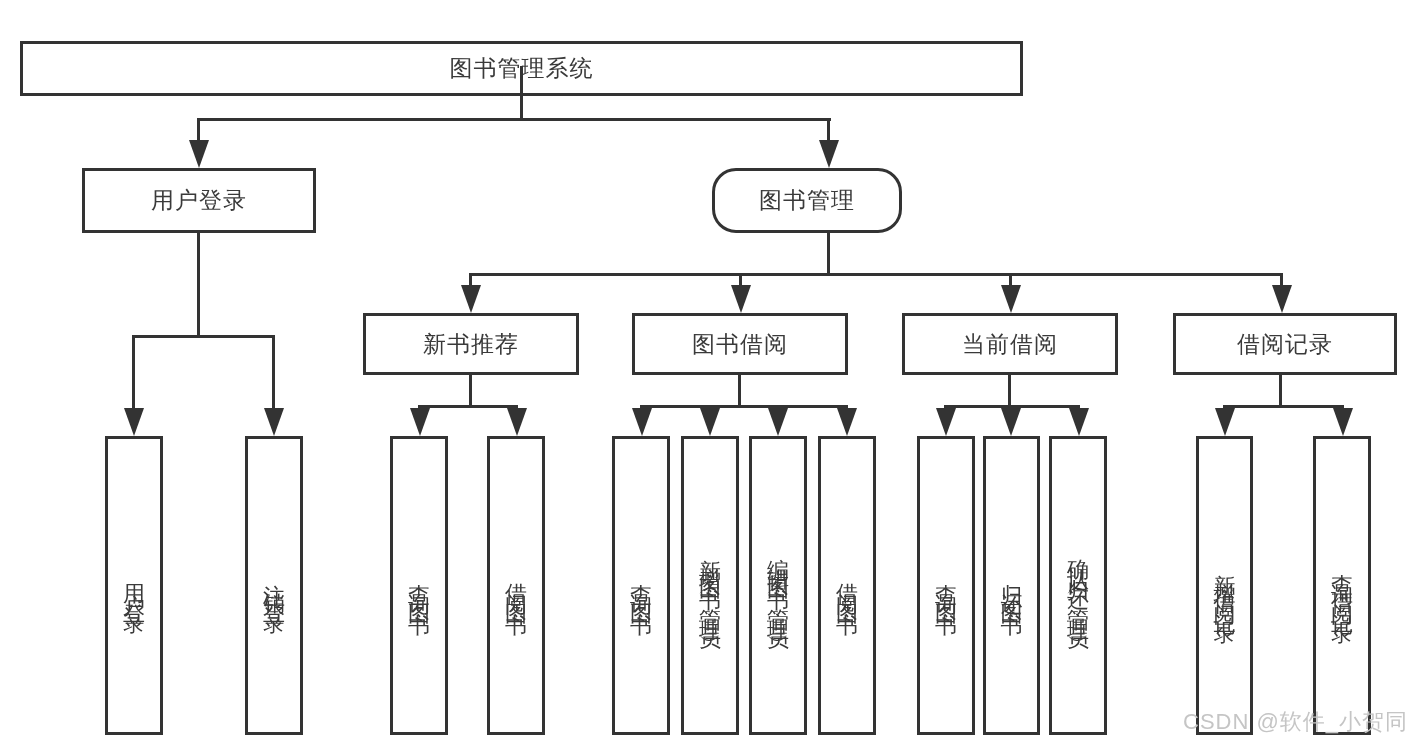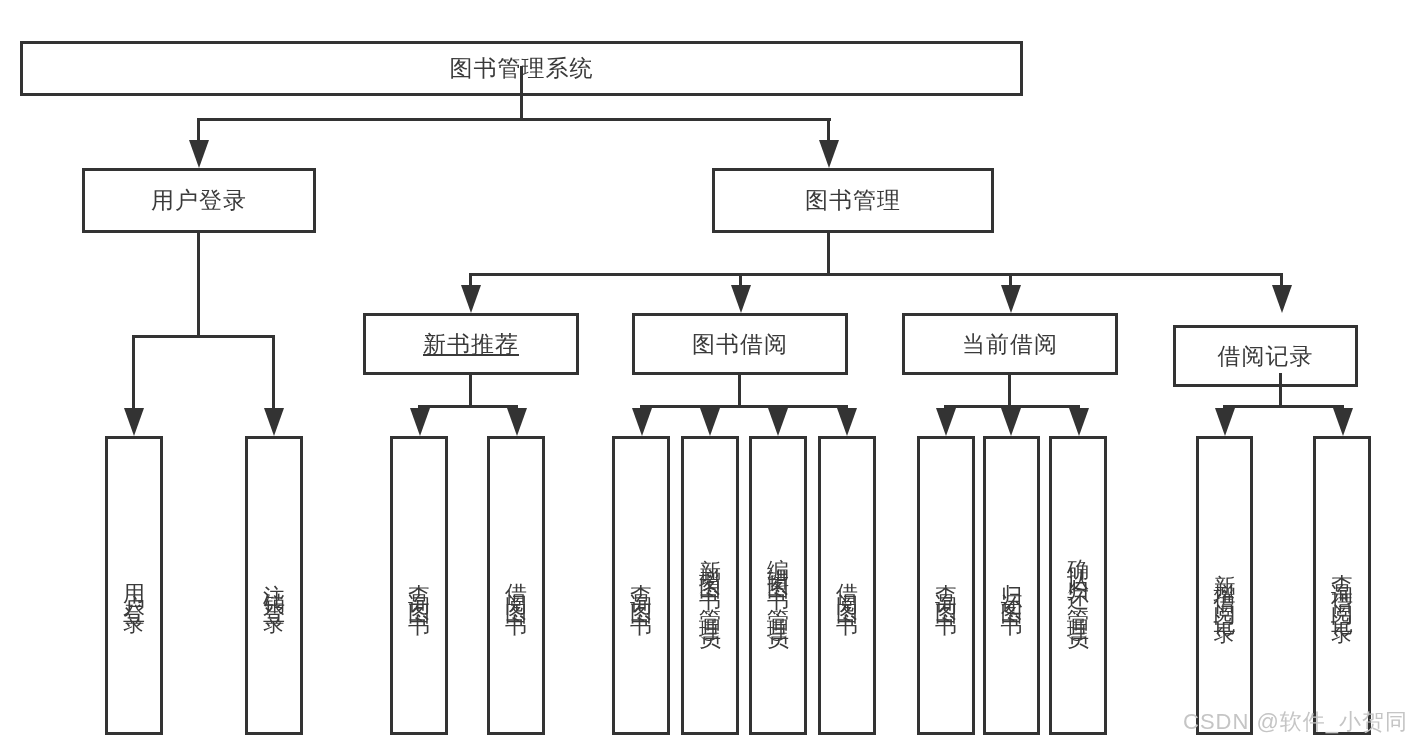--- a/index.html
+++ b/index.html
@@ -69,21 +69,21 @@
   <div class="vline" style="left:520px;top:66px;height:54px;"></div>
   <div class="hline" style="left:197px;top:118px;width:634px;"></div>
   <div class="vline" style="left:197px;top:120px;height:22px;"></div>
   <div class="arrow" style="left:189px;top:140px;"></div>
   <div class="vline" style="left:827px;top:120px;height:22px;"></div>
   <div class="arrow" style="left:819px;top:140px;"></div>
 
   <div class="box" style="left:82px;top:168px;width:234px;height:65px;">
     <span>用户登录</span>
   </div>
-  <div class="box" style="left:712px;top:168px;width:282px;height:65px;">
+  <div class="box" style="left:712px;top:168px;width:190px;height:65px;border-radius:24px;">
     <span>图书管理</span>
   </div>
 
   <div class="vline" style="left:197px;top:231px;height:107px;"></div>
   <div class="hline" style="left:132px;top:335px;width:143px;"></div>
   <div class="vline" style="left:132px;top:337px;height:73px;"></div>
   <div class="arrow" style="left:124px;top:408px;"></div>
   <div class="vline" style="left:272px;top:337px;height:73px;"></div>
   <div class="arrow" style="left:264px;top:408px;"></div>
 
@@ -91,30 +91,30 @@
   <div class="hline" style="left:469px;top:273px;width:814px;"></div>
   <div class="vline" style="left:469px;top:275px;height:12px;"></div>
   <div class="arrow" style="left:461px;top:285px;"></div>
   <div class="vline" style="left:739px;top:275px;height:12px;"></div>
   <div class="arrow" style="left:731px;top:285px;"></div>
   <div class="vline" style="left:1009px;top:275px;height:12px;"></div>
   <div class="arrow" style="left:1001px;top:285px;"></div>
   <div class="vline" style="left:1280px;top:275px;height:12px;"></div>
   <div class="arrow" style="left:1272px;top:285px;"></div>
 
-  <div class="box" style="left:363px;top:313px;width:216px;height:62px;text-decoration:underline;">
+  <div class="box" style="left:363px;top:313px;width:216px;height:62px;">
     <span>新书推荐</span>
   </div>
   <div class="box" style="left:632px;top:313px;width:216px;height:62px;">
     <span>图书借阅</span>
   </div>
   <div class="box" style="left:902px;top:313px;width:216px;height:62px;">
     <span>当前借阅</span>
   </div>
-  <div class="box" style="left:1173px;top:313px;width:185px;height:62px;margin-top:12px;">
+  <div class="box" style="left:1173px;top:313px;width:224px;height:62px;">
     <span>借阅记录</span>
   </div>
 
   <div class="vline" style="left:469px;top:373px;height:34px;"></div>
   <div class="hline" style="left:418px;top:405px;width:100px;"></div>
   <div class="vline" style="left:418px;top:407px;height:6px;"></div>
   <div class="arrow" style="left:410px;top:408px;"></div>
   <div class="vline" style="left:515px;top:407px;height:6px;"></div>
   <div class="arrow" style="left:507px;top:408px;"></div>
 

